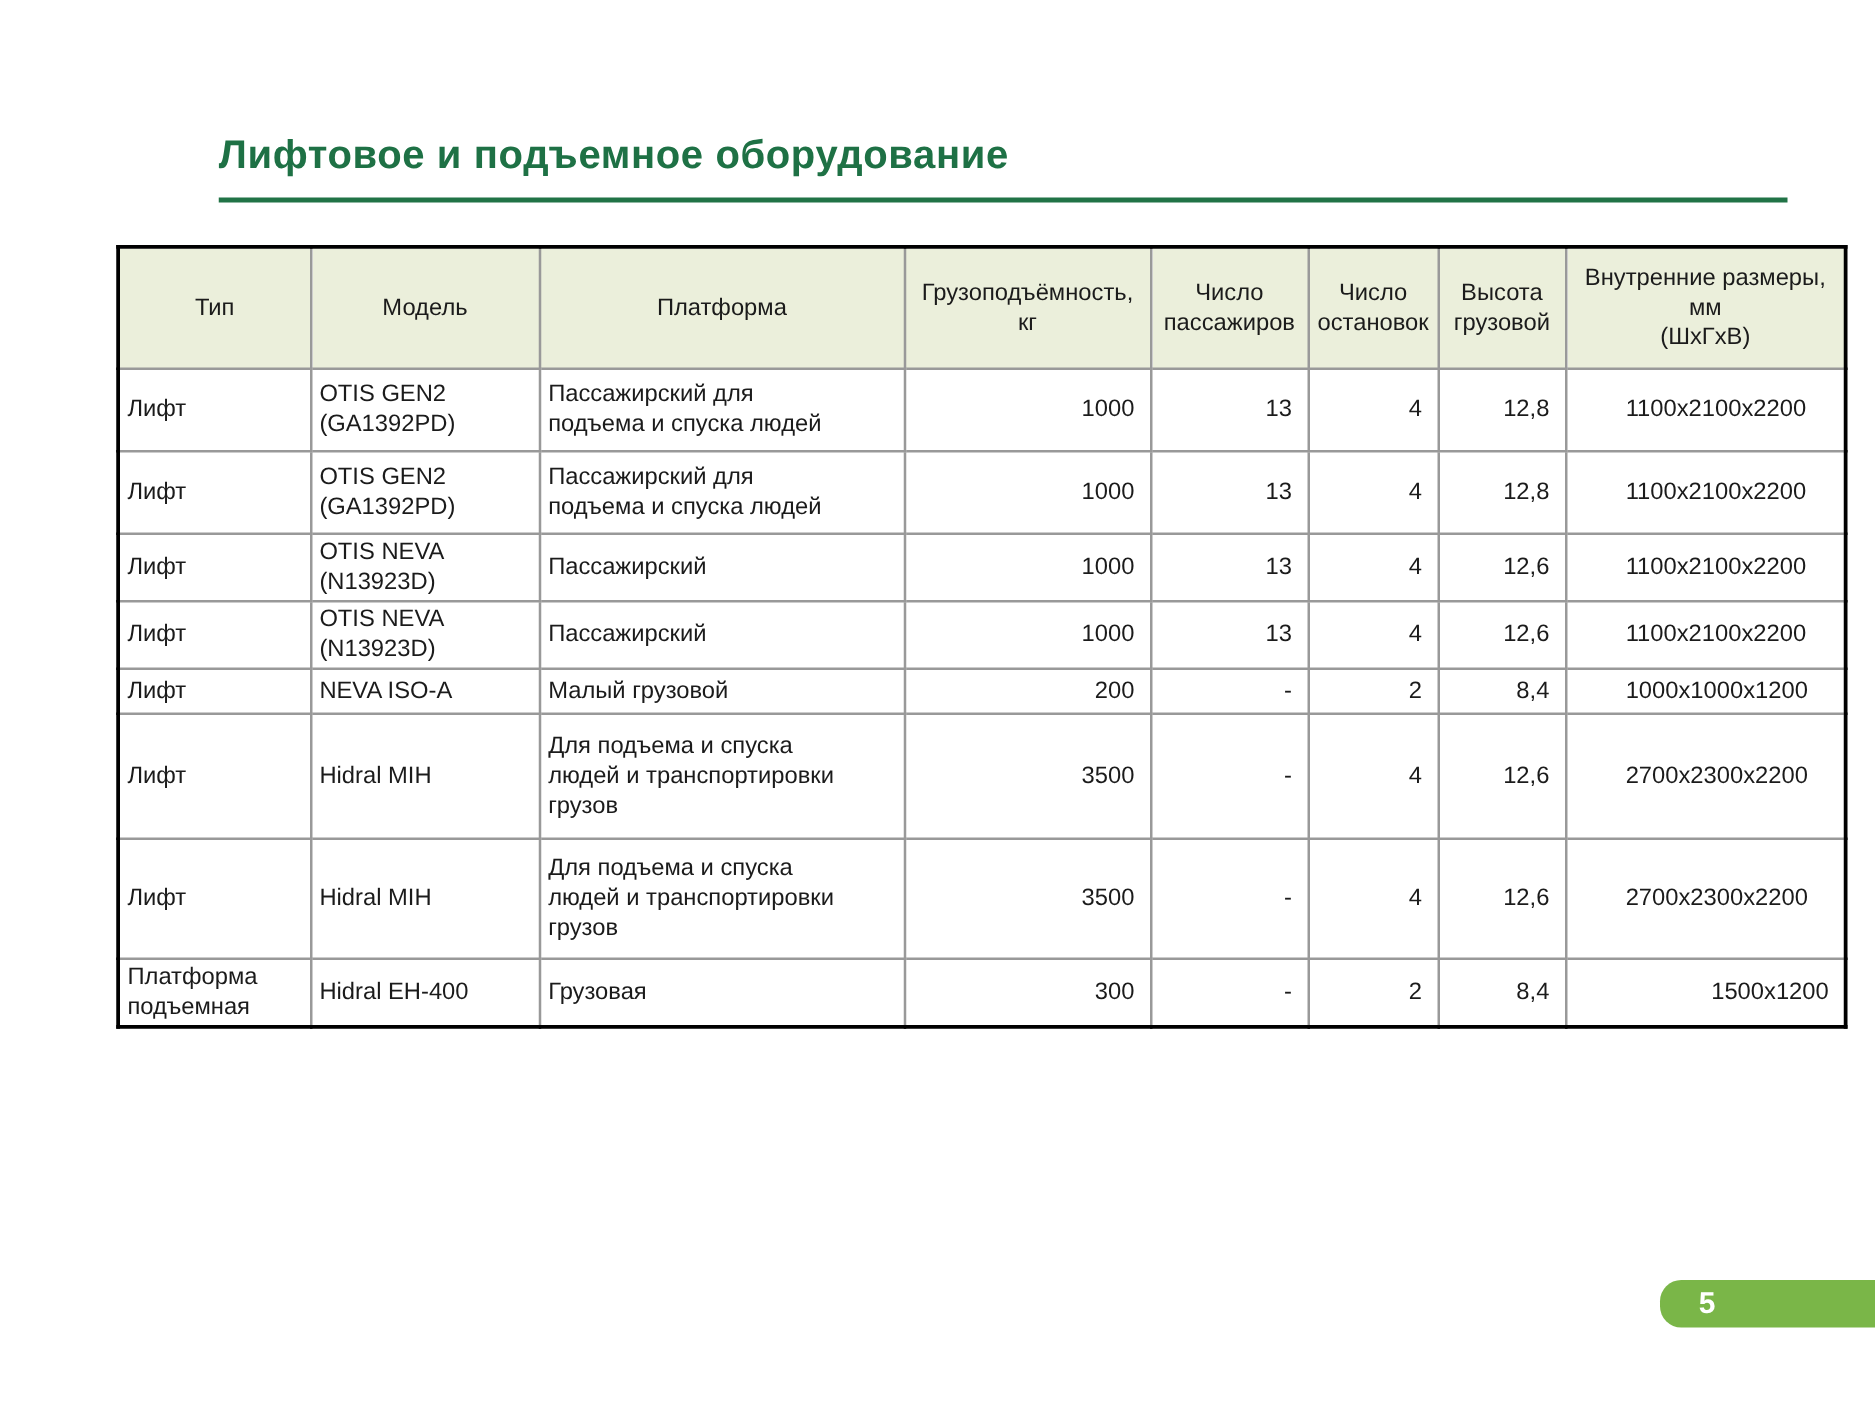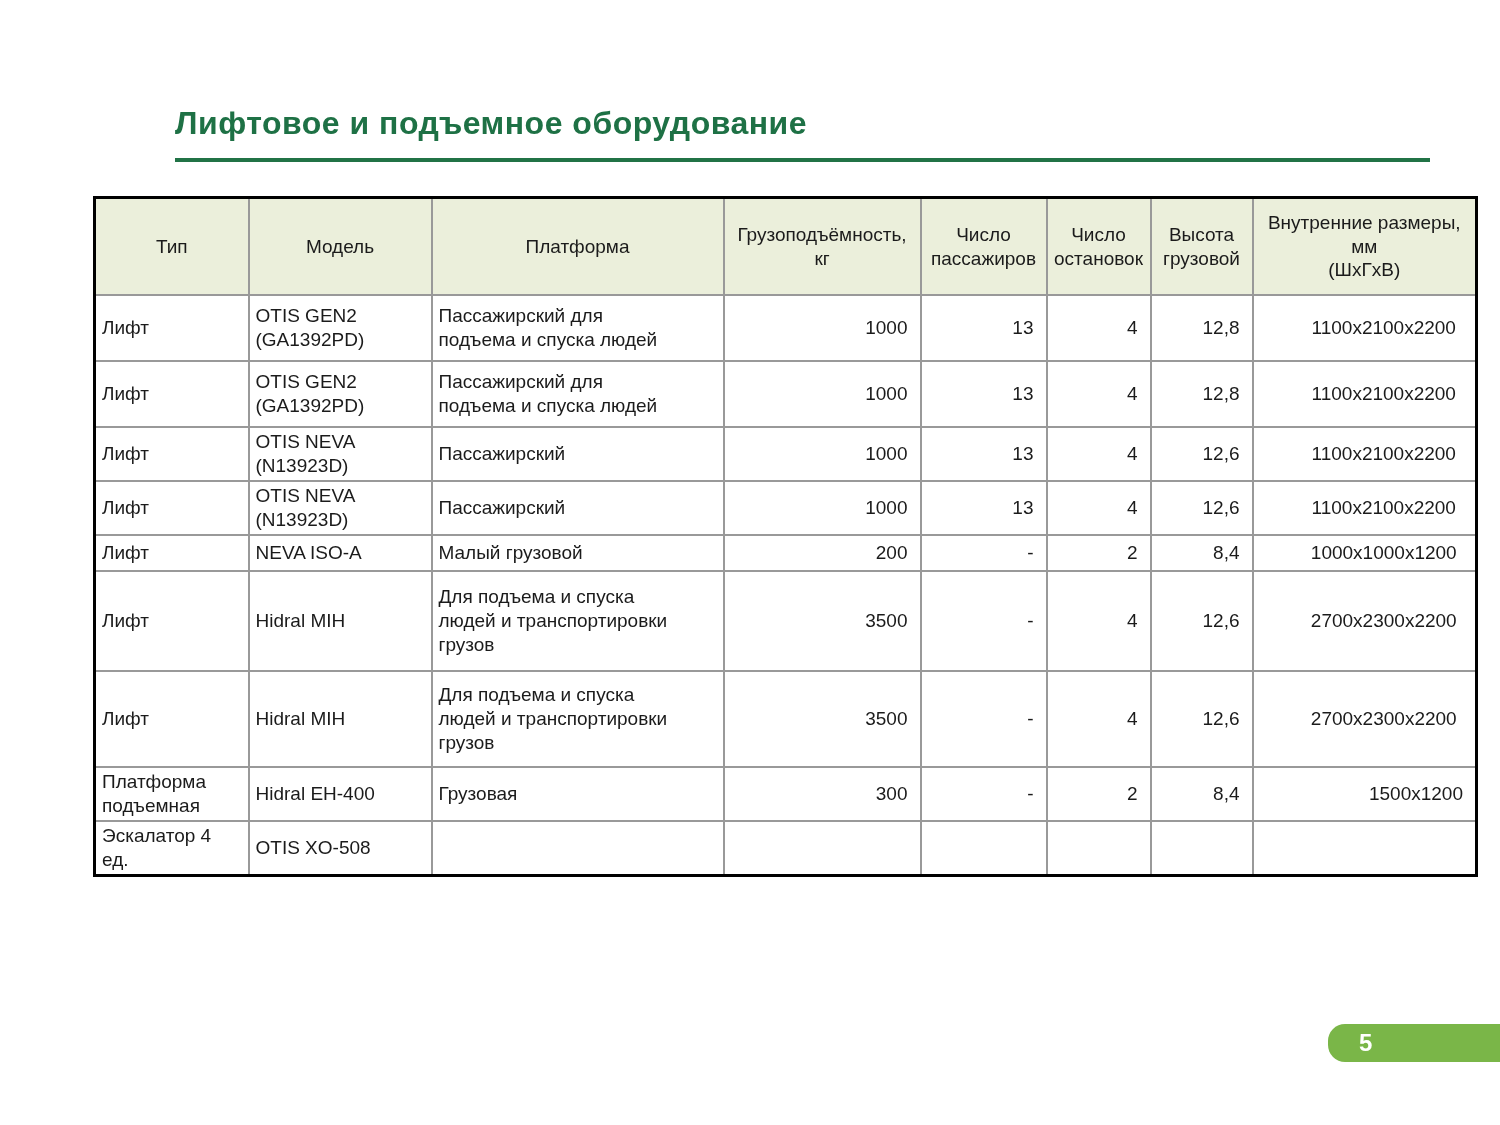--- a/index.html
+++ b/index.html
@@ -57,21 +57,21 @@
   }
   th{
     background:var(--table-header-bg);
     font-weight:normal;
     text-align:center;
     height:91px;
   }
   td{padding:2px 8px;}
   td.al-left{text-align:left;padding-left:6px;}
   td.al-right{text-align:right;padding-right:12px;}
-  td.al-center{text-align:center;padding-left:47px;}
+  td.al-center{padding-left:47px;}
   .page-badge{
     position:absolute;
     right:0;top:1024px;
     width:172px;height:38px;
     background:var(--page-badge-green);
     border-radius:17px 0 0 17px;
     box-sizing:border-box;
     padding-left:31px;
     color:var(--page-badge-text);
     font-size:24px;
@@ -200,30 +200,19 @@
           <td class="al-left">Платформа
 подъемная</td>
           <td class="al-left">Hidral EH-400</td>
           <td class="al-left">Грузовая</td>
           <td class="al-right">300</td>
           <td class="al-right">-</td>
           <td class="al-right">2</td>
           <td class="al-right">8,4</td>
           <td class="al-right">1500х1200</td>
         </tr>
-        <tr style="height: 50px;">
-          <td class="al-left">Эскалатор 4
-ед.</td>
-          <td class="al-left">OTIS XO-508</td>
-          <td class="al-left"></td>
-          <td class="al-right"></td>
-          <td class="al-right"></td>
-          <td class="al-right"></td>
-          <td class="al-right"></td>
-          <td class="al-center"></td>
-        </tr>
       </tbody>
   </table>
 </div>
 
 <div class="page-badge">
   <span>5</span>
 </div>
 
 </body></html>

